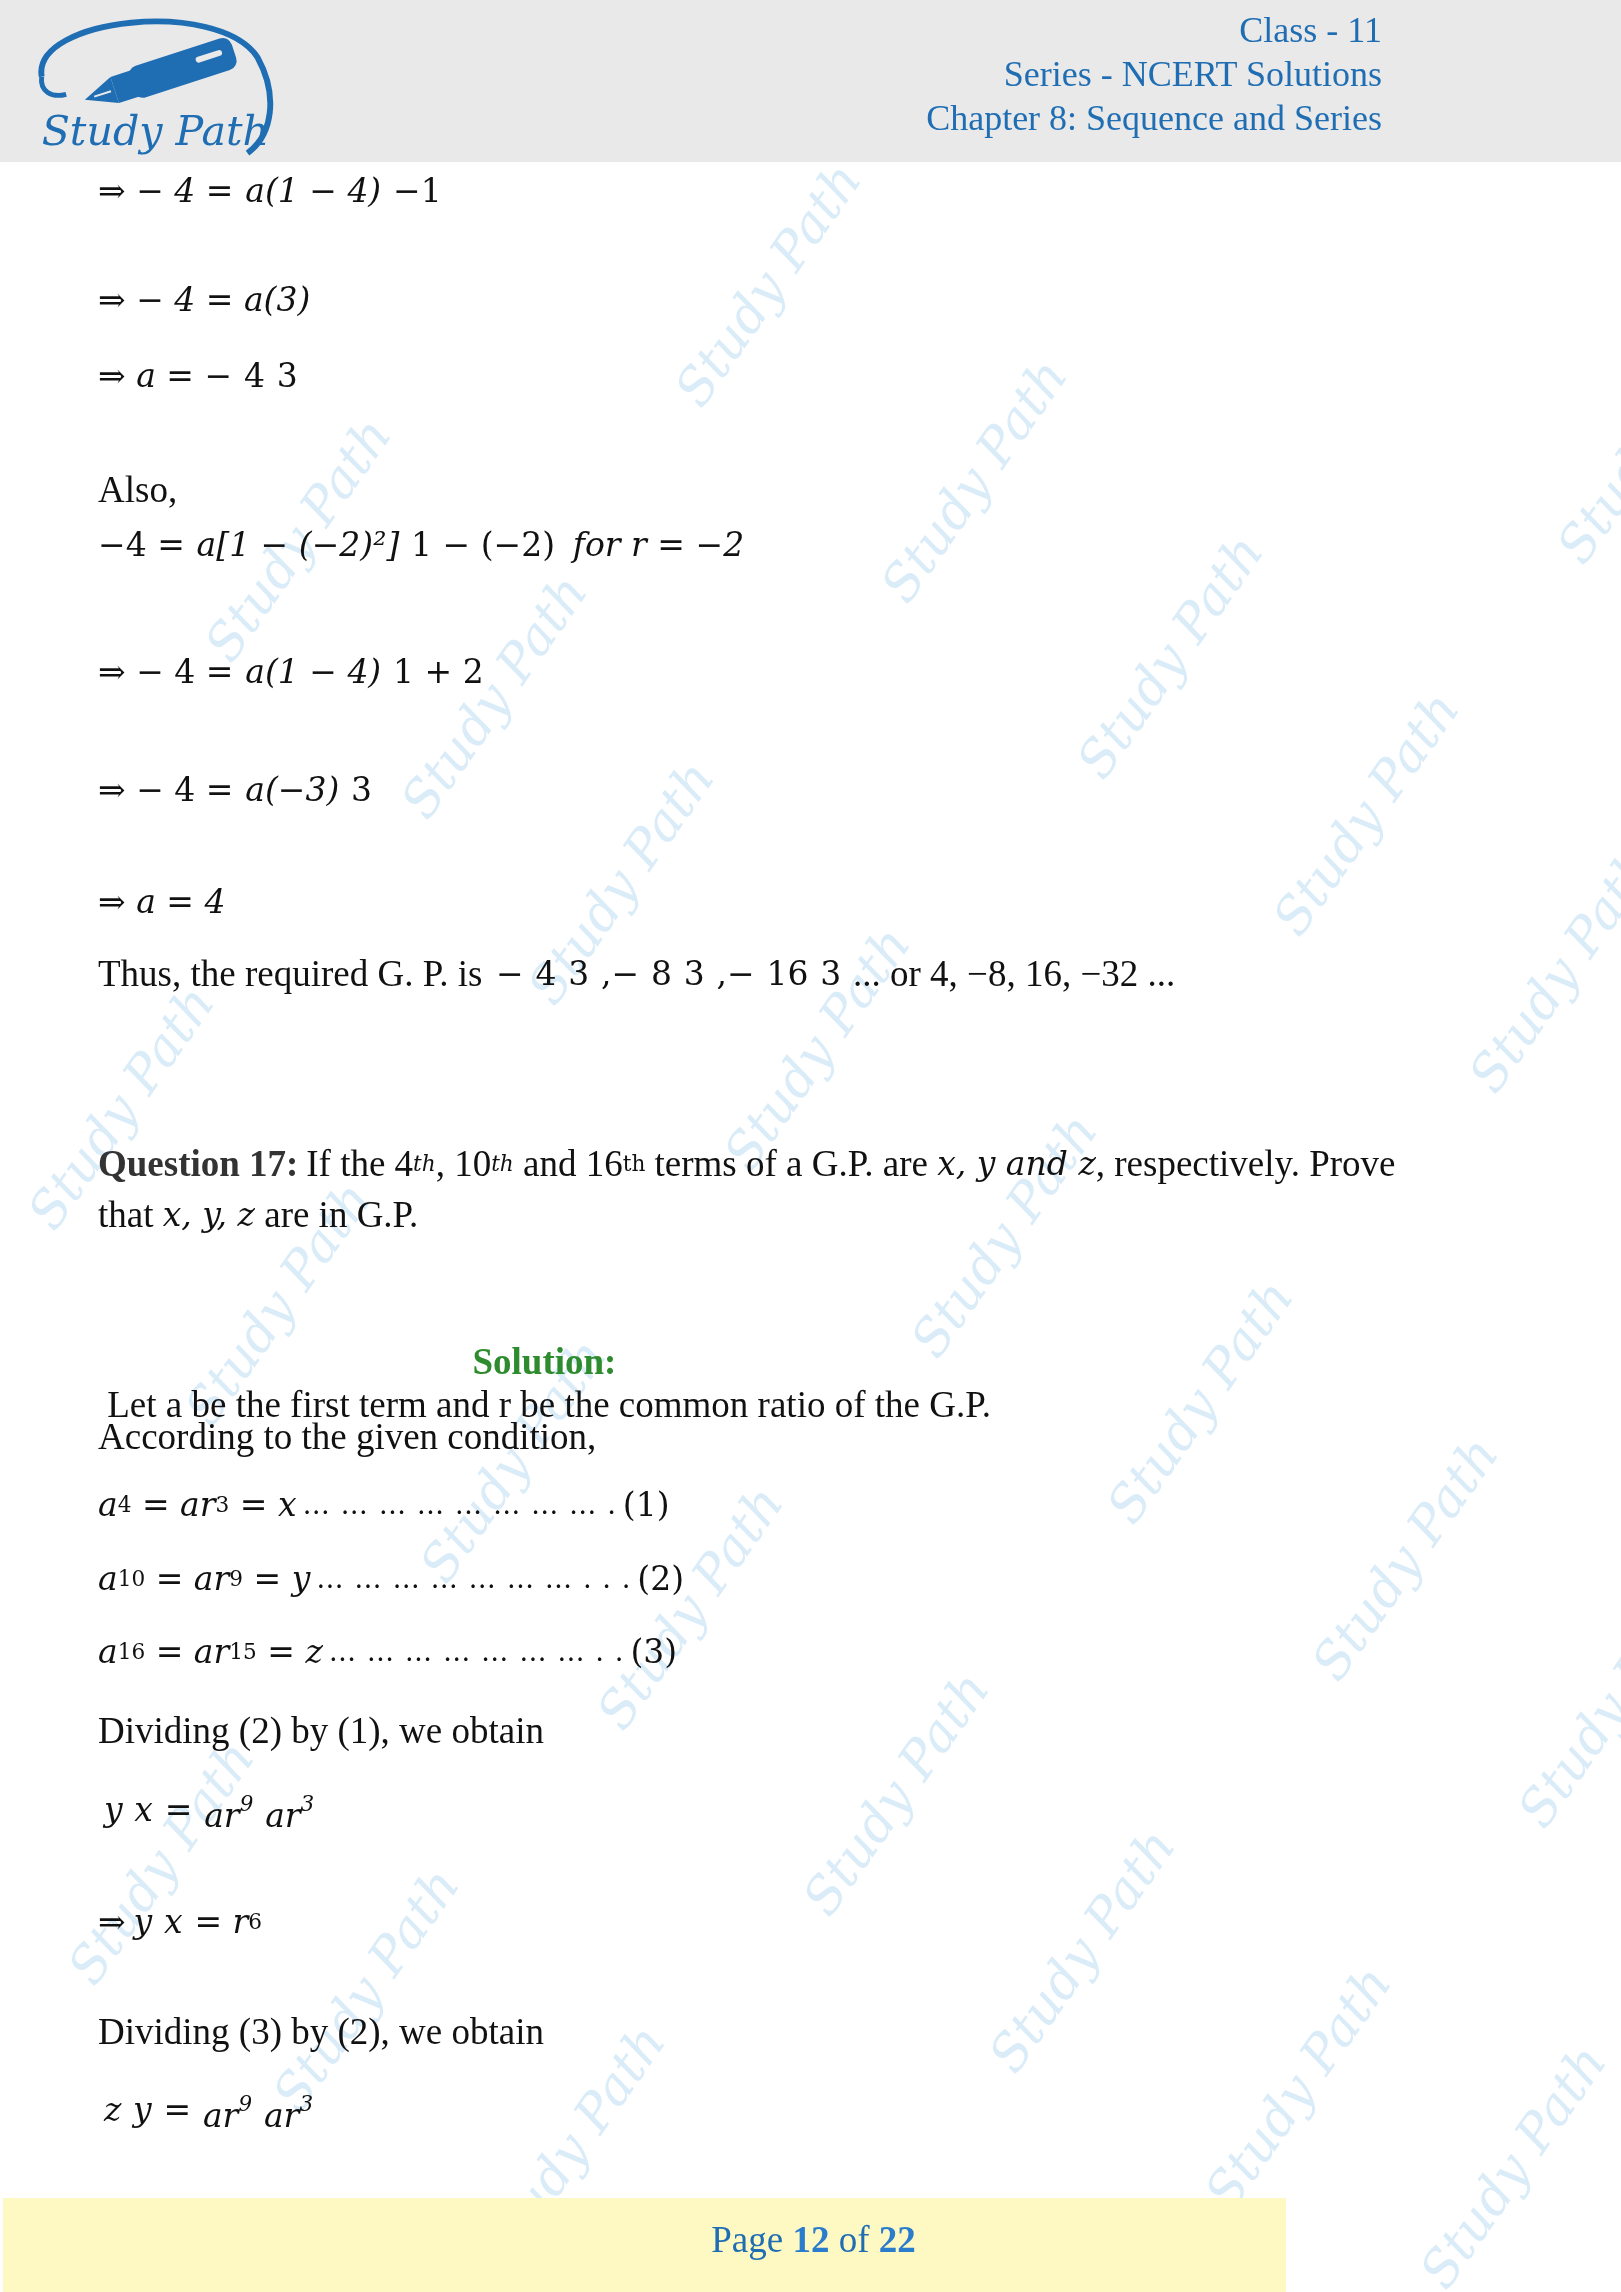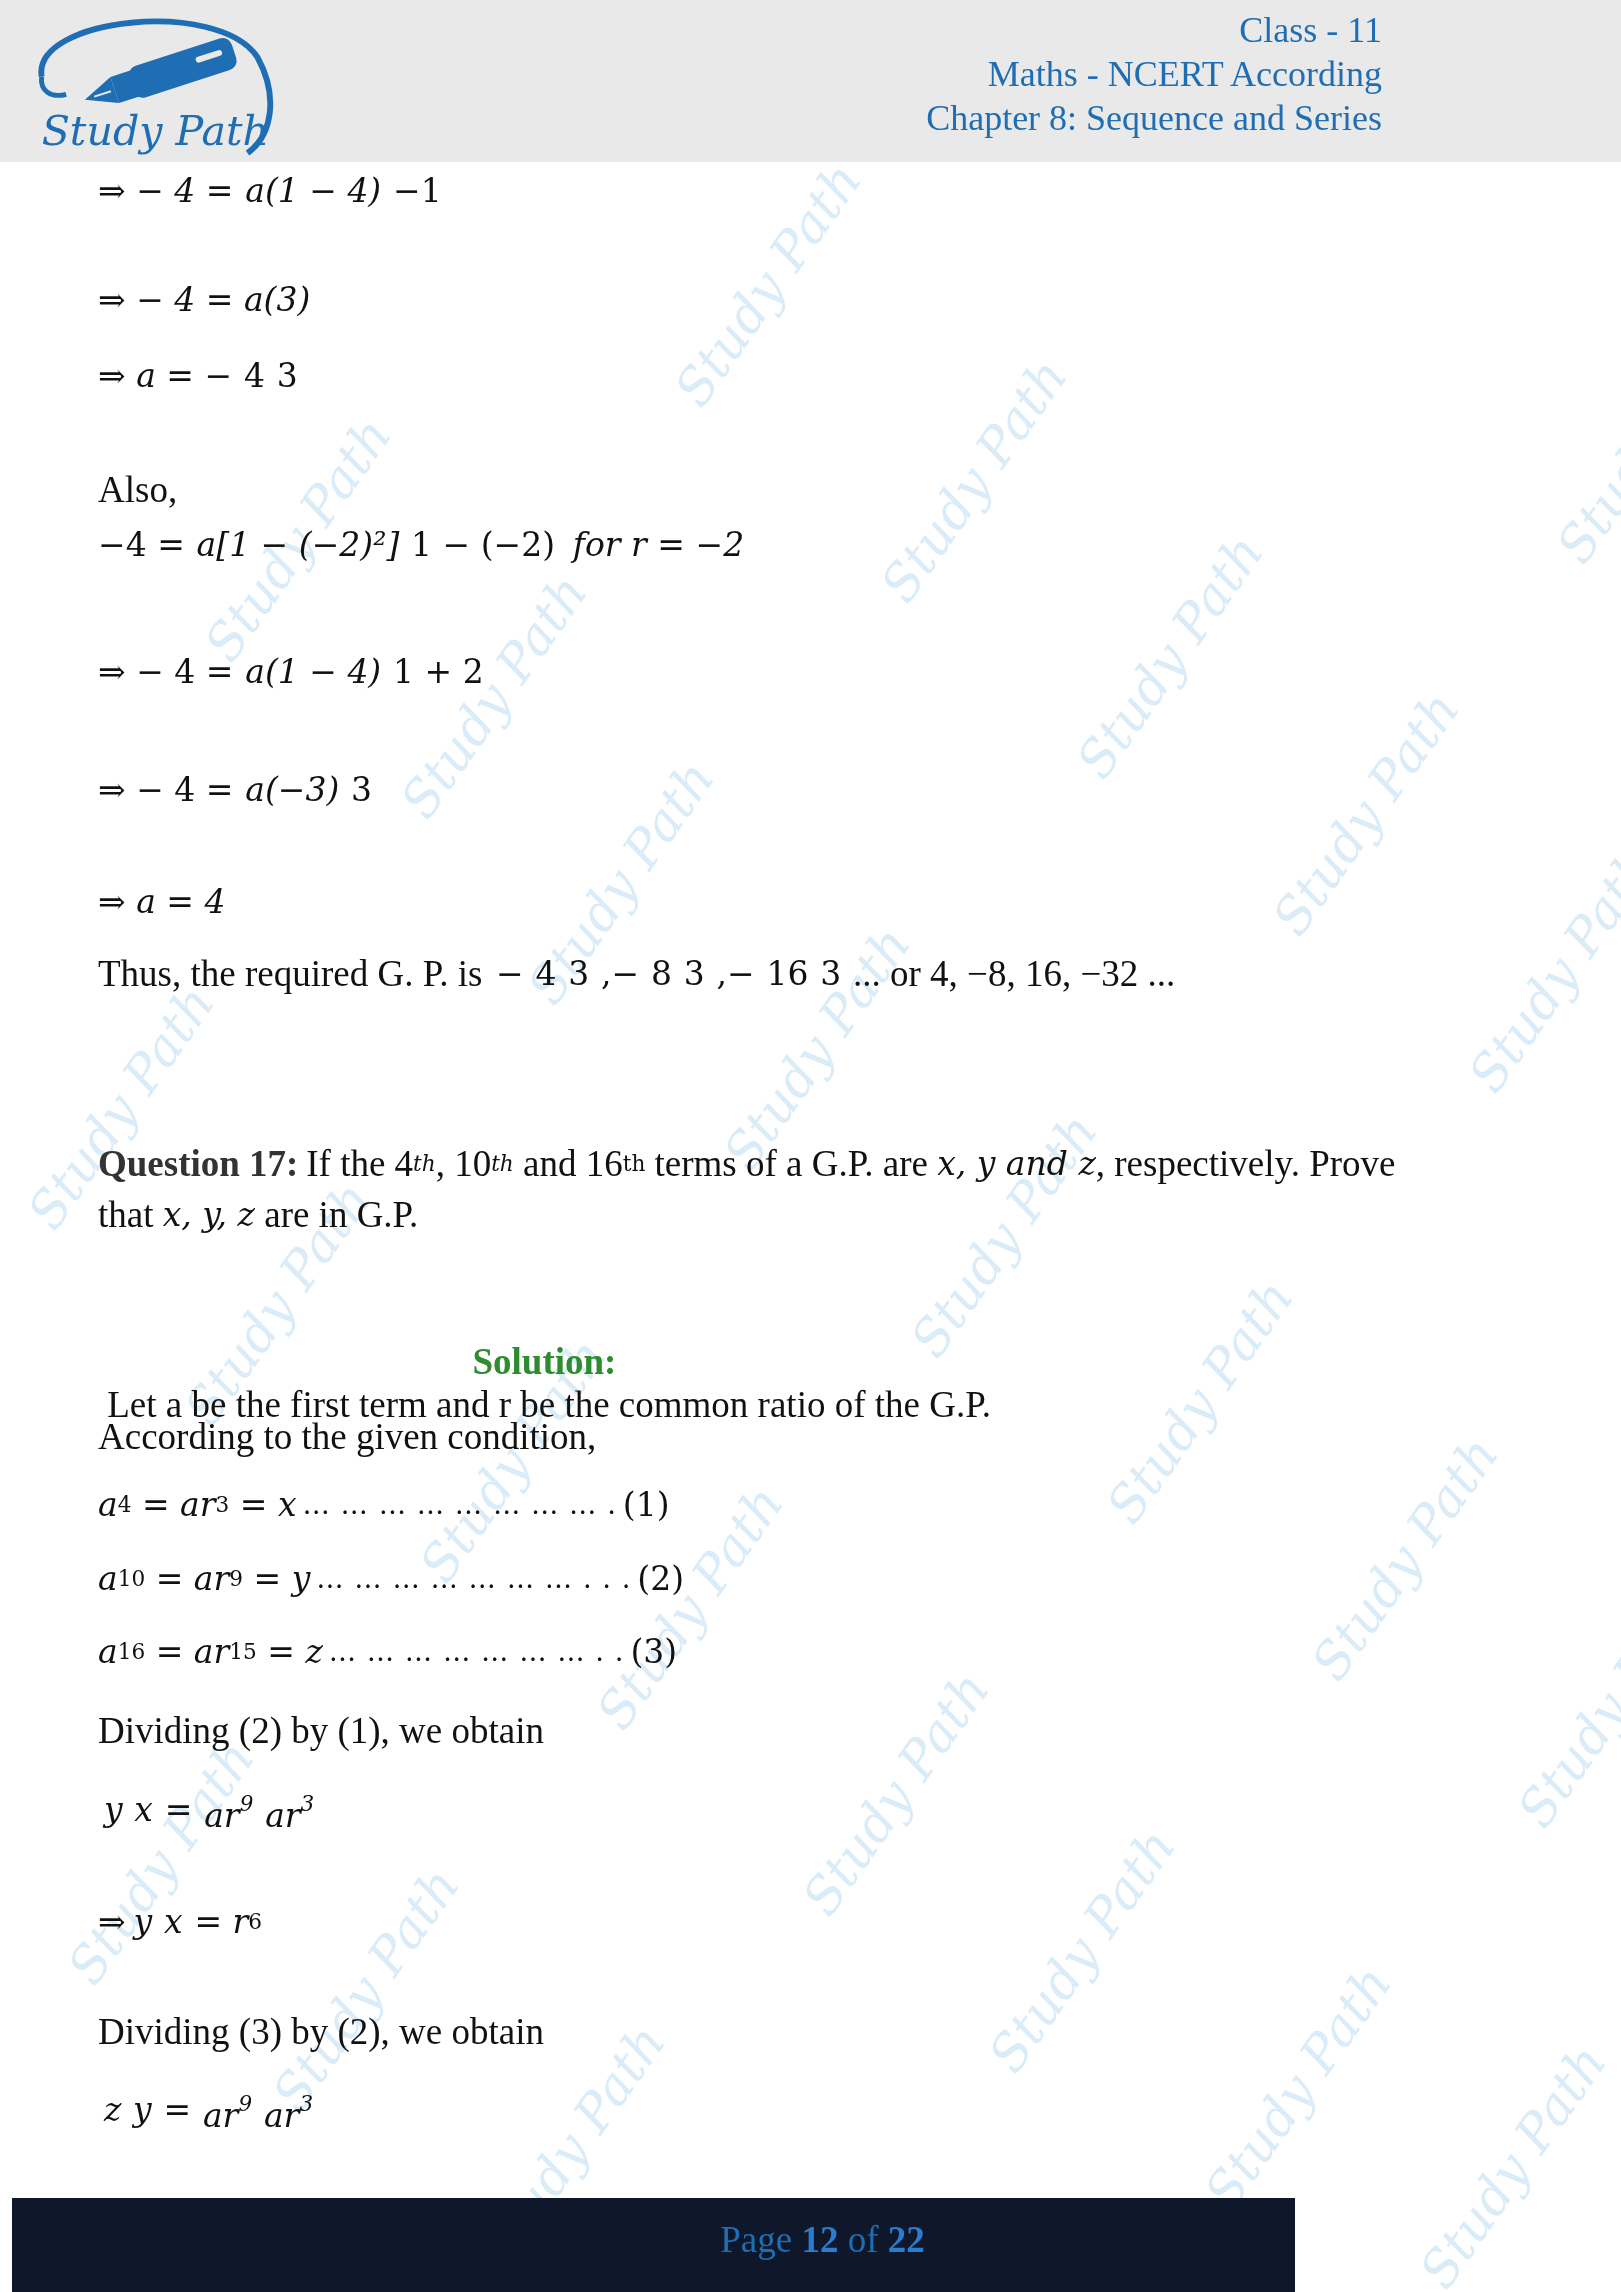--- a/index.html
+++ b/index.html
@@ -12,22 +12,22 @@
   .header {
     position: absolute; left: 0; top: 0; width: 1621px; height: 162px;
     background: #e9e9e9;
   }
   .logo { position: absolute; left: 21.6px; top: 7.8px; width: 255px; height: 149px; }
   .header-text {
     position: absolute; left: 0; top: 7.8px; width: 1382px; text-align: right;
     color: #1f6db3; font-family: "Liberation Serif", serif; font-size: 36px; line-height: 44px;
   }
   .footer {
-    position: absolute; left: 12px; top: 2198px; width: 1283px; height: 94px;
-    background: #0f172a;
+    position: absolute; left: 3px; top: 2198px; width: 1283px; height: 94px;
+    background: #fef9c3;
   }
   .footer-text {
     position: absolute; left: 0; top: 19.6px; width: 1621px; text-align: center;
     color: #1f6db3; font-family: "Liberation Serif", serif; font-size: 37px;
   }
   .footer-text .num { font-weight: bold; color: #2a7ccc; }
 
   .watermarks { position: absolute; left: 0; top: 0; width: 1621px; height: 2293px; pointer-events: none; }
   .wm {
     position: absolute; color: #d6eaf8; font-family: "DejaVu Serif", serif; font-style: italic;
@@ -66,21 +66,21 @@
       <rect x="110" y="55" width="110" height="34" rx="10" fill="#1f6db3"></rect>
       <rect x="92" y="58" width="22" height="28" fill="#1f6db3"></rect>
       <path d="M92 58 L60 72 L92 86 Z" fill="#1f6db3"></path>
       <rect x="180" y="66" width="28" height="6" rx="3" fill="#e9e9e9"></rect>
       <line x1="70" y1="72" x2="88" y2="72" stroke="#e9e9e9" stroke-width="2"></line>
     </g>
     <text x="20" y="140" font-family="DejaVu Serif, serif" font-style="italic" font-size="42" fill="#1f6db3">Study Path</text>
   </svg>
   <div class="header-text">
     <div>Class - 11</div>
-    <div>Maths - NCERT According</div>
+    <div>Series - NCERT Solutions</div>
     <div>Chapter 8: Sequence and Series</div>
   </div>
 </div>
 
 <div class="watermarks">
   <div class="wm" style="left:627px;top:255px;">Study Path</div>
   <div class="wm" style="left:833px;top:451px;">Study Path</div>
   <div class="wm" style="left:1509px;top:412px;">Study Path</div>
   <div class="wm" style="left:157px;top:510px;">Study Path</div>
   <div class="wm" style="left:353px;top:667px;">Study Path</div>

